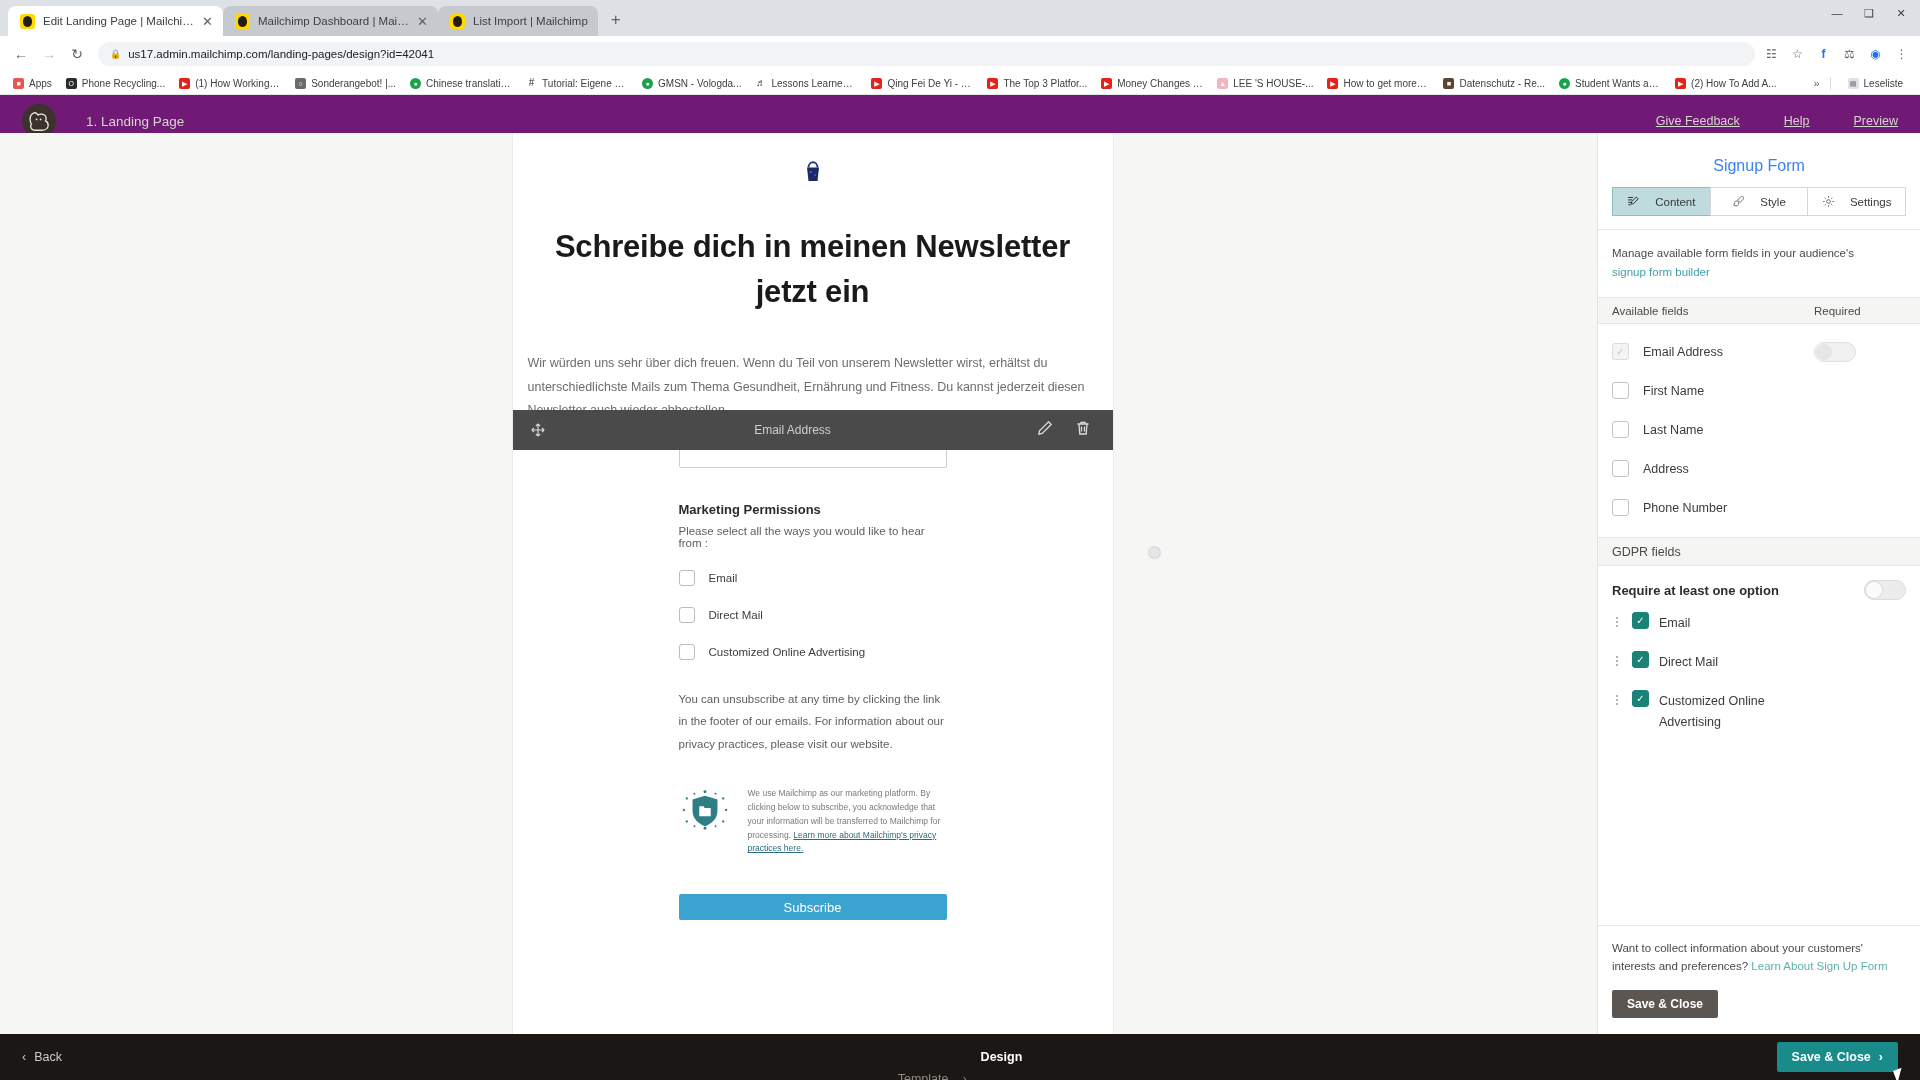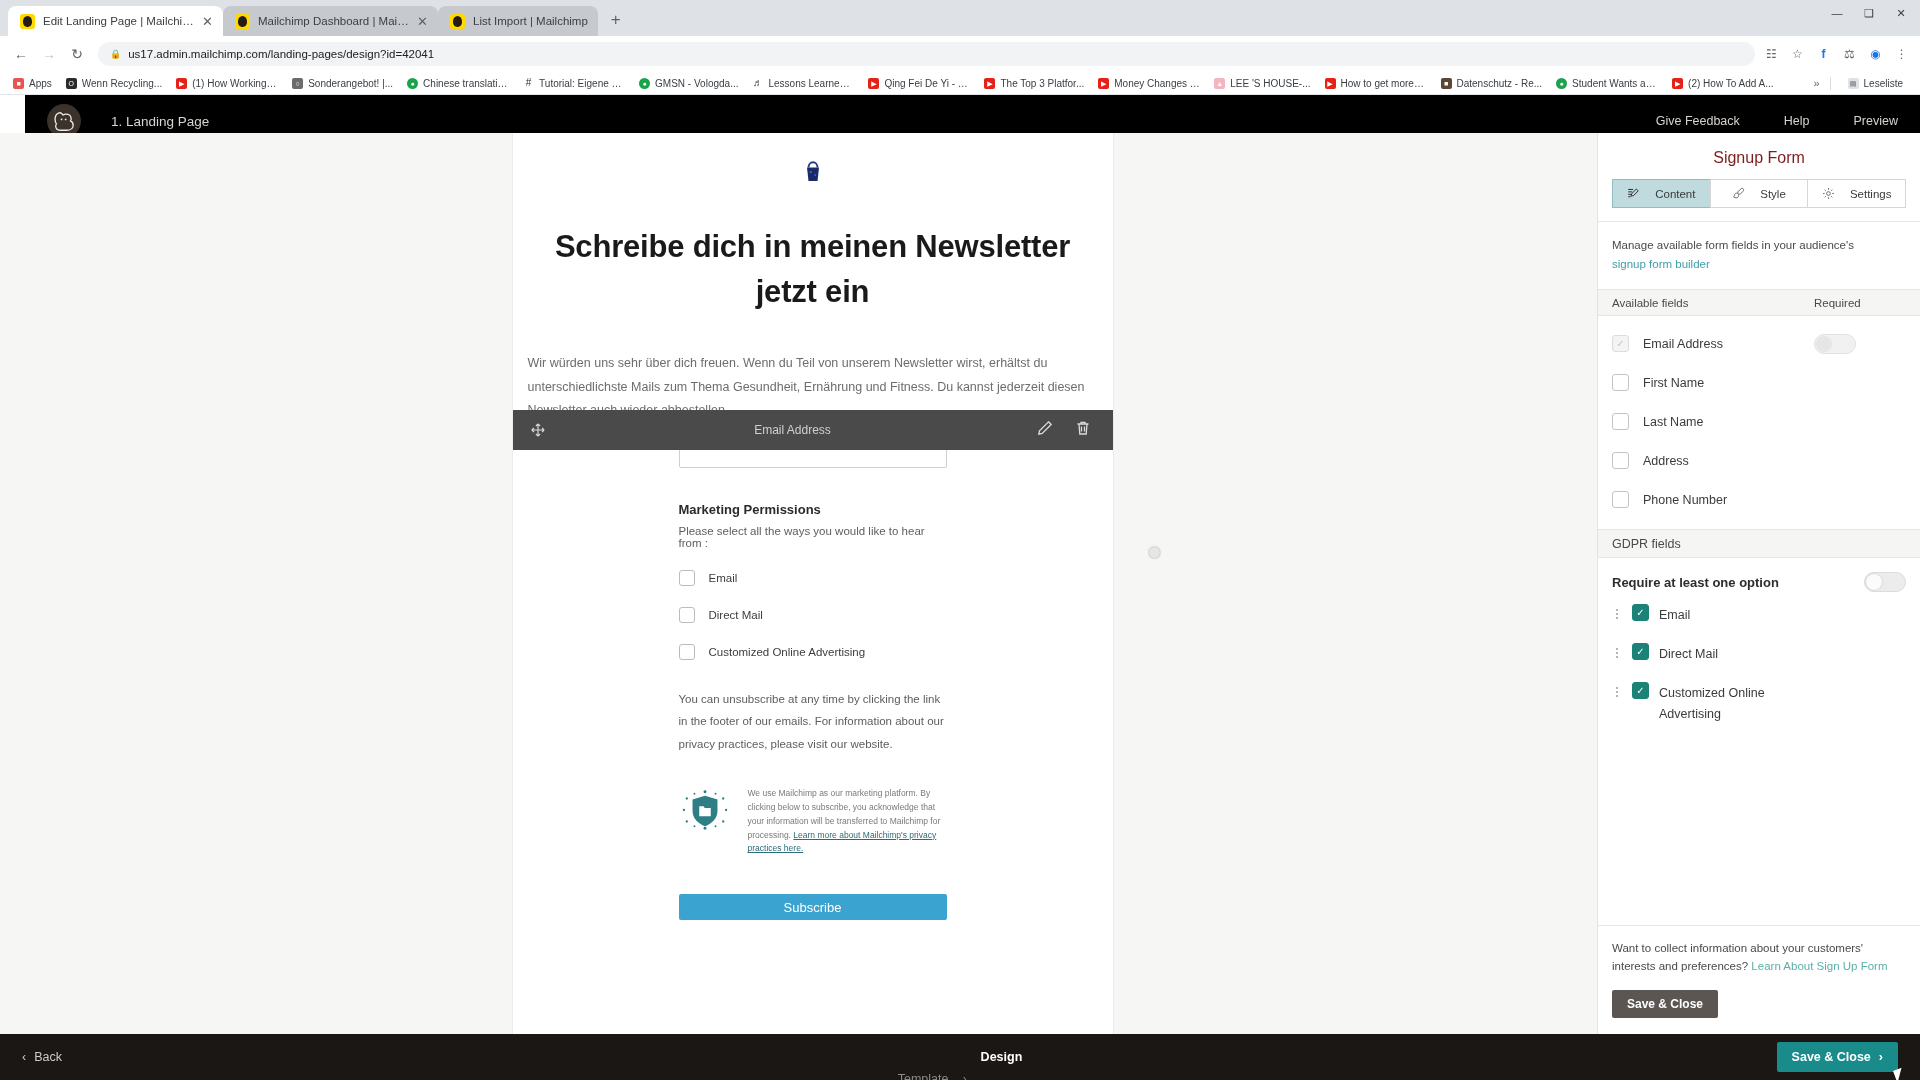--- a/index.html
+++ b/index.html
@@ -75,30 +75,30 @@
     width: 11px; height: 11px; border-radius: 2px; flex: none;
     display: flex; align-items: center; justify-content: center;
     font-size: 7px; color: #fff; line-height: 1;
   }
   .bm-label { max-width: 86px; overflow: hidden; text-overflow: ellipsis; }
   .bm-overflow { margin-left: auto; display: flex; align-items: center; gap: 10px; padding-right: 4px; }
   .bm-sep { width: 1px; height: 13px; background: #dadce0; }
 
   
   .mc-header {
-    height: 52px; background: #000000; display: flex; align-items: center;
-    padding: 0 22px; color: #e8e6e3; margin-left: 25px;
+    height: 52px; background: #701a75; display: flex; align-items: center;
+    padding: 0 22px; color: #e8e6e3;
   }
   .mc-logo {
     width: 34px; height: 34px; border-radius: 50%; background: #3a322b;
     display: flex; align-items: center; justify-content: center; flex: none;
   }
   .mc-logo svg { width: 26px; height: 26px; }
   .mc-title { margin-left: 30px; font-size: 13.5px; color: #d8d4cf; }
-  .mc-nav { margin-left: auto; display: flex; align-items: center; gap: 44px; font-size: 12.5px; color: #d8d4cf; }
+  .mc-nav { margin-left: auto; display: flex; align-items: center; gap: 44px; font-size: 12.5px; color: #d8d4cf; text-decoration: underline; }
 
   
   .workspace {
     position: absolute; left: 0; top: 133px; right: 0; bottom: 46px;
     background: #f6f6f4; display: flex;
   }
   .canvas-wrap { flex: 1; position: relative; overflow: hidden; display: flex; justify-content: center; margin-left: 28px; }
   .page {
     width: 600px; background: #ffffff; position: relative;
     box-shadow: 0 0 0 1px #ececec;
@@ -150,21 +150,21 @@
     margin: 28px 166px 0 166px; height: 26px; background: #3aa3d0;
     color: #ffffff; font-size: 13px; display: flex; align-items: center;
     justify-content: center; border-radius: 2px;
   }
 
   
   .sidebar {
     width: 323px; background: #ffffff; border-left: 1px solid #e3e3e3;
     display: flex; flex-direction: column; flex: none; position: relative;
   }
-  .sb-title { text-align: center; font-size: 16px; color: #7f1d1d; padding: 16px 0 12px; }
+  .sb-title { text-align: center; font-size: 16px; color: #3b82f6; padding: 24px 0 12px; }
   .sb-tabs { display: flex; padding: 0 14px 13px; }
   .sb-tab {
     flex: 1; height: 29px; border: 1px solid #d6d6d6; display: flex;
     align-items: center; justify-content: center; gap: 15px;
     font-size: 11.5px; color: #3b3b3b; background: #fff; margin-left: -1px;
   }
   .sb-tab:first-child { margin-left: 0; }
   .sb-tab.active { background: #bfdbdd; border-color: #93bec1; }
   .sb-tab svg { width: 13px; height: 13px; flex: none; }
   .sb-divider { height: 1px; background: #e6e6e6; }
@@ -304,21 +304,21 @@
     </div>
   </div>
 
   <div class="bookmarks">
     <div class="bm">
         <span class="bm-ico" style="background:#e8554f">■</span>
         <span class="bm-label">Apps</span>
       </div>
     <div class="bm">
         <span class="bm-ico" style="background:#2b2b2b">O</span>
-        <span class="bm-label">Wenn Recycling...</span>
+        <span class="bm-label">Phone Recycling...</span>
       </div>
     <div class="bm">
         <span class="bm-ico" style="background:#e62117">▶</span>
         <span class="bm-label">(1) How Working a...</span>
       </div>
     <div class="bm">
         <span class="bm-ico" style="background:#6b6b6b">○</span>
         <span class="bm-label">Sonderangebot! |...</span>
       </div>
     <div class="bm">

